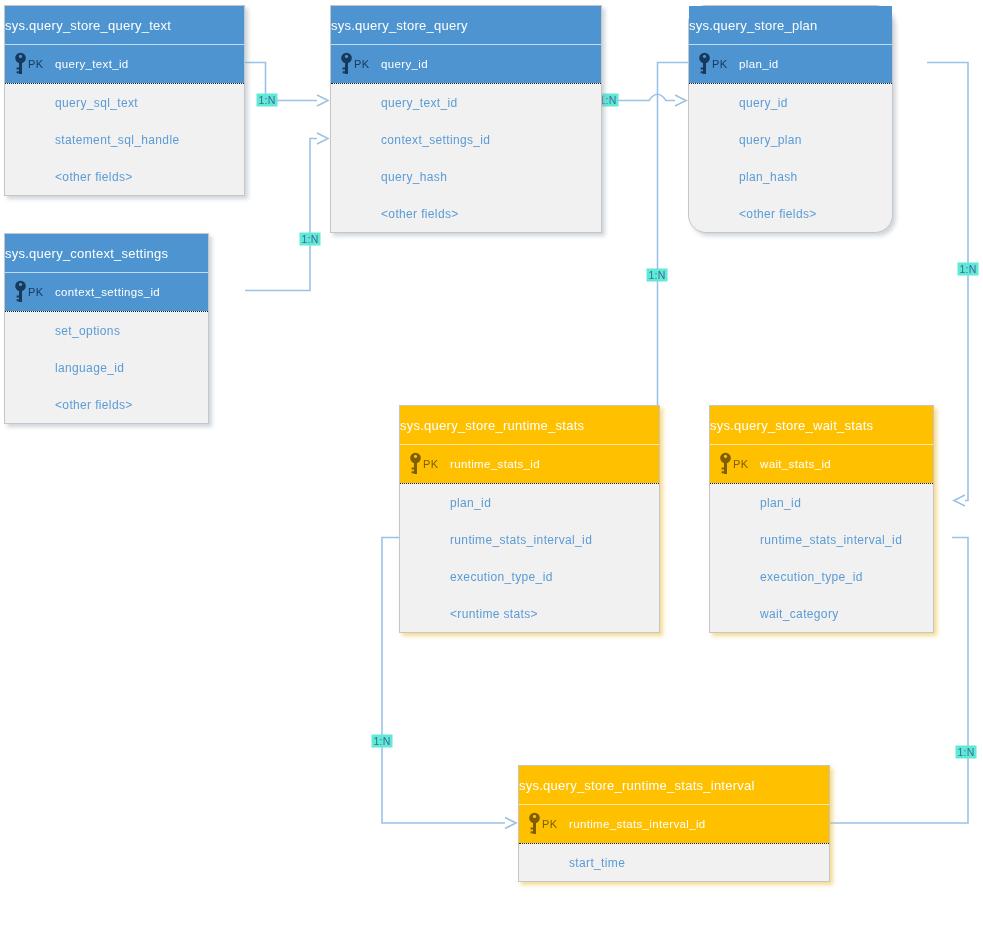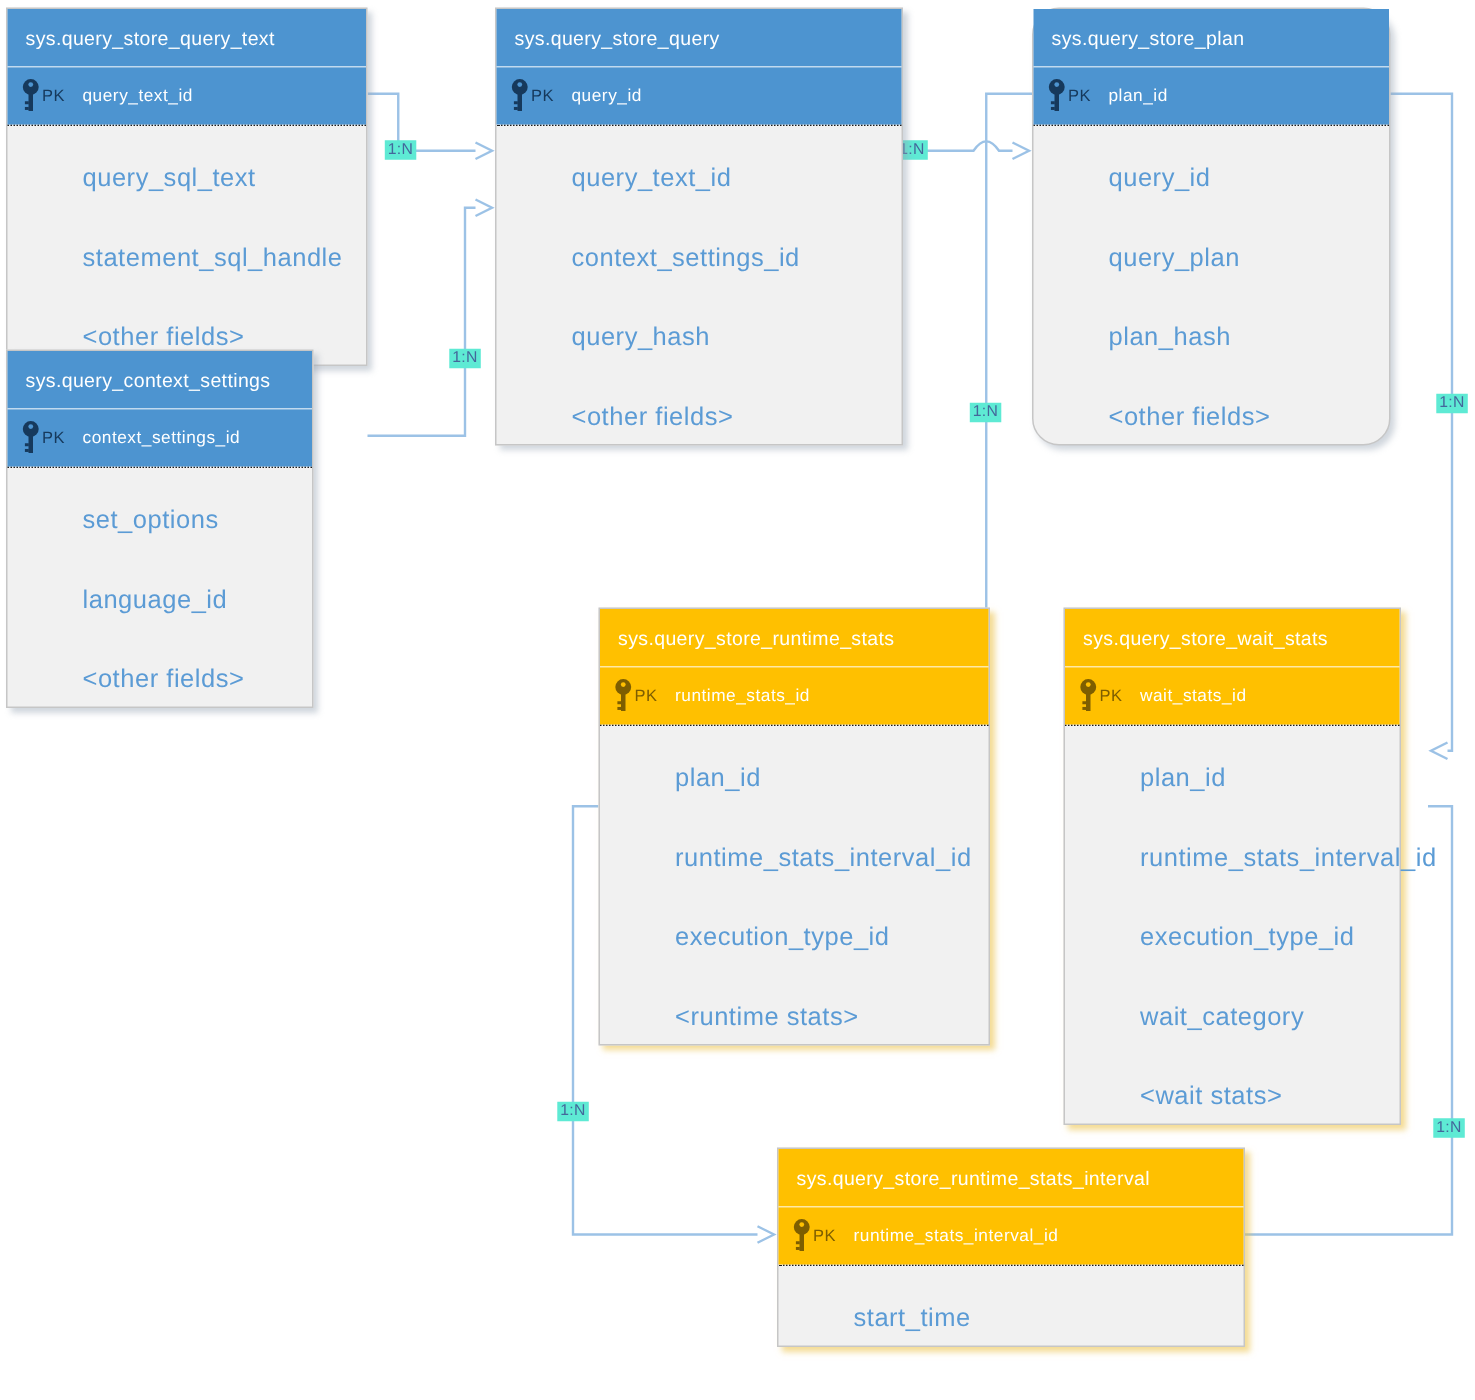--- a/index.html
+++ b/index.html
@@ -10,32 +10,32 @@
   .conn-line { fill:none; stroke:#9CC2E6; stroke-width:1.6; }
 
   .conn-label { position:absolute; transform:translate(-50%,-50%); background:#5eead4;
                 color:#44679B; font-size:10.5px; letter-spacing:.2px; padding:0 2px; line-height:13px; }
 
   .entity { position:absolute; box-sizing:border-box; border:1px solid #c6c6c6; background:#F1F1F1; }
   .theme-blue   { --hdr:#4D94D0; --pkink:#16395C; box-shadow:3px 3px 4px rgba(150,165,180,.45); }
   .theme-orange { --hdr:#FFC000; --pkink:#7E5E00; box-shadow:3px 3px 4px rgba(235,190,60,.55); }
 
   .tbl-header { height:38px; background:var(--hdr); color:#ffffff; font-size:13px; letter-spacing:.25px;
-                display:flex; align-items:center; padding-left:12px; white-space:nowrap; overflow:hidden; }
+                display:flex; align-items:center; white-space:nowrap; overflow:hidden; }
   .pk-row { position:relative; height:39px; background:var(--hdr);
             border-top:1px solid rgba(255,255,255,.65); box-sizing:border-box; }
   .key-icon { position:absolute; left:9px; top:50%; transform:translateY(-50%); color:var(--pkink); }
   .pk-tag  { position:absolute; left:23px; top:50%; transform:translateY(-50%);
              color:var(--pkink); font-size:11px; letter-spacing:.3px; }
   .pk-name { position:absolute; left:50px; top:50%; transform:translateY(-50%);
              color:#ffffff; font-size:11.5px; letter-spacing:.35px; white-space:nowrap; }
 
   .tbl-body { border-top:1px dotted #1c1c1c; }
   .field-row { height:37px; display:flex; align-items:center; padding-left:50px;
-               color:#5B9BD5; font-size:17px; letter-spacing:.35px; white-space:nowrap;margin-top:16px; }
+               color:#5B9BD5; font-size:12px; letter-spacing:.35px; white-space:nowrap; }
 </style>
 </head>
 <body>
 
 <div id="canvas">
   <svg id="connector-layer" viewBox="0 0 983 933" width="983" height="933">
       <g>
         <path d="M245 62.5 H265.5 V100.5 H317" class="conn-line"></path>
         <polyline points="317,95 328,100.5 317,106" class="conn-line"></polyline>
       </g>
@@ -103,21 +103,21 @@
 <span class="pk-tag">PK</span>
         <span class="pk-name">query_id</span>
       </div>
       <div class="tbl-body">
         <div class="field-row">query_text_id</div>
         <div class="field-row">context_settings_id</div>
         <div class="field-row">query_hash</div>
         <div class="field-row">&lt;other fields&gt;</div>
       </div>
     </div>
-    <div class="entity theme-blue" style="left: 688px; top: 5px; width: 239px; border-radius: 18px;">
+    <div class="entity theme-blue" style="left: 688px; top: 5px; width: 205px; border-radius: 18px;">
       <div class="tbl-header">sys.query_store_plan</div>
       <div class="pk-row">
   <svg class="key-icon" width="13" height="24" viewBox="0 0 13 24" aria-hidden="true">
     <circle cx="6.5" cy="6" r="5.3" fill="currentColor"></circle>
     <circle cx="6.5" cy="4.4" r="1.6" fill="var(--hdr)"></circle>
     <rect x="5" y="10" width="3" height="12" fill="currentColor"></rect>
     <rect x="2.6" y="15.5" width="2.6" height="2" fill="currentColor"></rect>
     <rect x="2.6" y="19.3" width="2.6" height="2" fill="currentColor"></rect>
   </svg>
 <span class="pk-tag">PK</span>
@@ -180,21 +180,20 @@
     <rect x="2.6" y="19.3" width="2.6" height="2" fill="currentColor"></rect>
   </svg>
 <span class="pk-tag">PK</span>
         <span class="pk-name">wait_stats_id</span>
       </div>
       <div class="tbl-body">
         <div class="field-row">plan_id</div>
         <div class="field-row">runtime_stats_interval_id</div>
         <div class="field-row">execution_type_id</div>
         <div class="field-row">wait_category</div>
-        <div class="field-row">&lt;wait stats&gt;</div>
       </div>
     </div>
     <div class="entity theme-orange" style="left: 518px; top: 765px; width: 312px;">
       <div class="tbl-header">sys.query_store_runtime_stats_interval</div>
       <div class="pk-row">
   <svg class="key-icon" width="13" height="24" viewBox="0 0 13 24" aria-hidden="true">
     <circle cx="6.5" cy="6" r="5.3" fill="currentColor"></circle>
     <circle cx="6.5" cy="4.4" r="1.6" fill="var(--hdr)"></circle>
     <rect x="5" y="10" width="3" height="12" fill="currentColor"></rect>
     <rect x="2.6" y="15.5" width="2.6" height="2" fill="currentColor"></rect>

